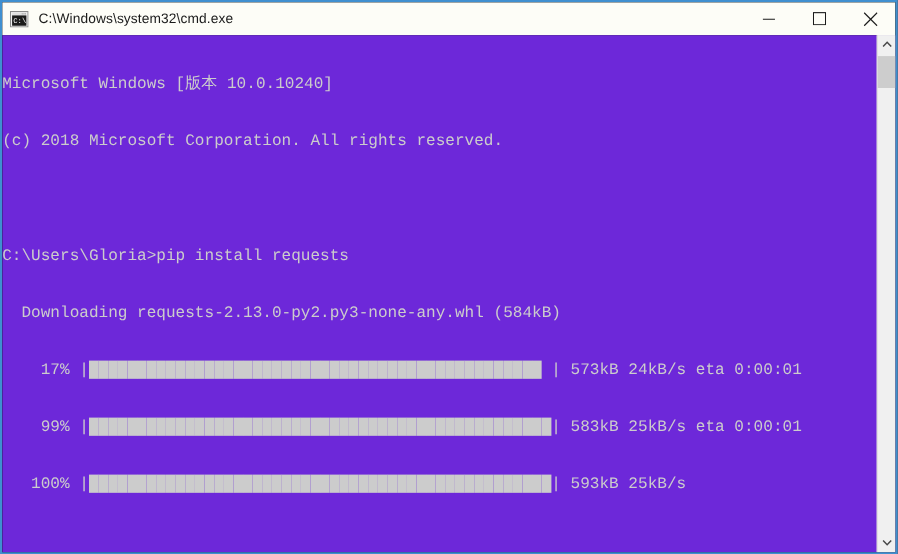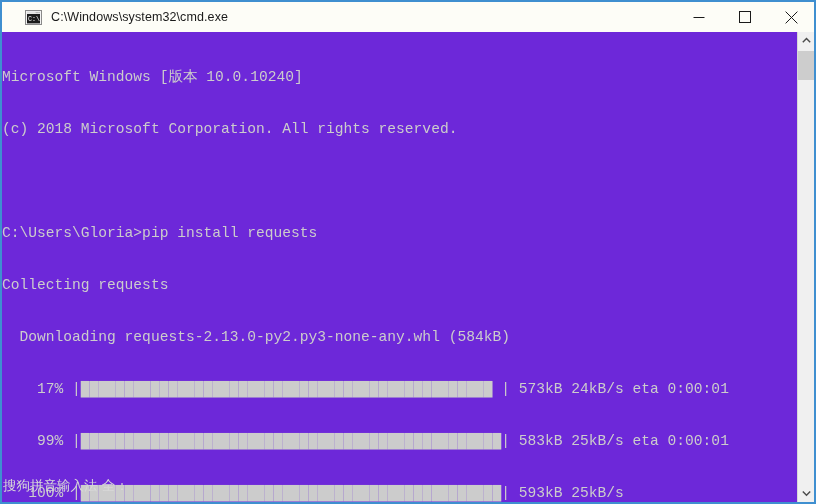--- a/index.html
+++ b/index.html
@@ -29,21 +29,20 @@
   
   #titlebar {
     position: absolute;
     left: 0;
     top: 0;
     right: 0;
     height: 30px;
     background: #fdfdf7;
     display: flex;
     align-items: center;
-    padding-left: 16px;
   }
   #title-icon {
     width: 17px;
     height: 15px;
     margin-left: 7px;
     margin-right: 9px;
     flex: 0 0 auto;
     position: relative;
   }
   #title-text {
@@ -187,37 +186,30 @@
     </div>
   </div>
 
   <div id="console">
 
     <div id="console-text">
       <div class="cline">Microsoft Windows [版本 10.0.10240]</div>
       <div class="cline">(c) 2018 Microsoft Corporation. All rights reserved.</div>
       <div class="cline"></div>
       <div class="cline">C:\Users\Gloria&gt;pip install requests</div>
-      <div class="cline">Collecting requests</div>
       <div class="cline">  Downloading requests-2.13.0-py2.py3-none-any.whl (584kB)</div>
       <div class="cline">    17% |███████████████████████████████████████████████ | 573kB 24kB/s eta 0:00:01</div>
       <div class="cline">    99% |████████████████████████████████████████████████| 583kB 25kB/s eta 0:00:01</div>
       <div class="cline">   100% |████████████████████████████████████████████████| 593kB 25kB/s</div>
       
       
       
       
     </div>
 
-    <div id="ime-bar">
-      <span>搜狗拼音输入法</span>
-      <span>&nbsp;</span>
-      <span>全</span>
-      <span>：</span>
-    </div>
 
   </div>
 
   <div id="scrollbar">
     <div id="sb-track"></div>
     <div id="sb-thumb"></div>
     <div class="sb-arrow" id="sb-arrow-up">
       <svg width="9" height="7" viewBox="0 0 9 7">
         <polyline points="0.8,5.2 4.5,1.4 8.2,5.2" fill="none" stroke="#4a4a4a" stroke-width="1.4"></polyline>
       </svg>

